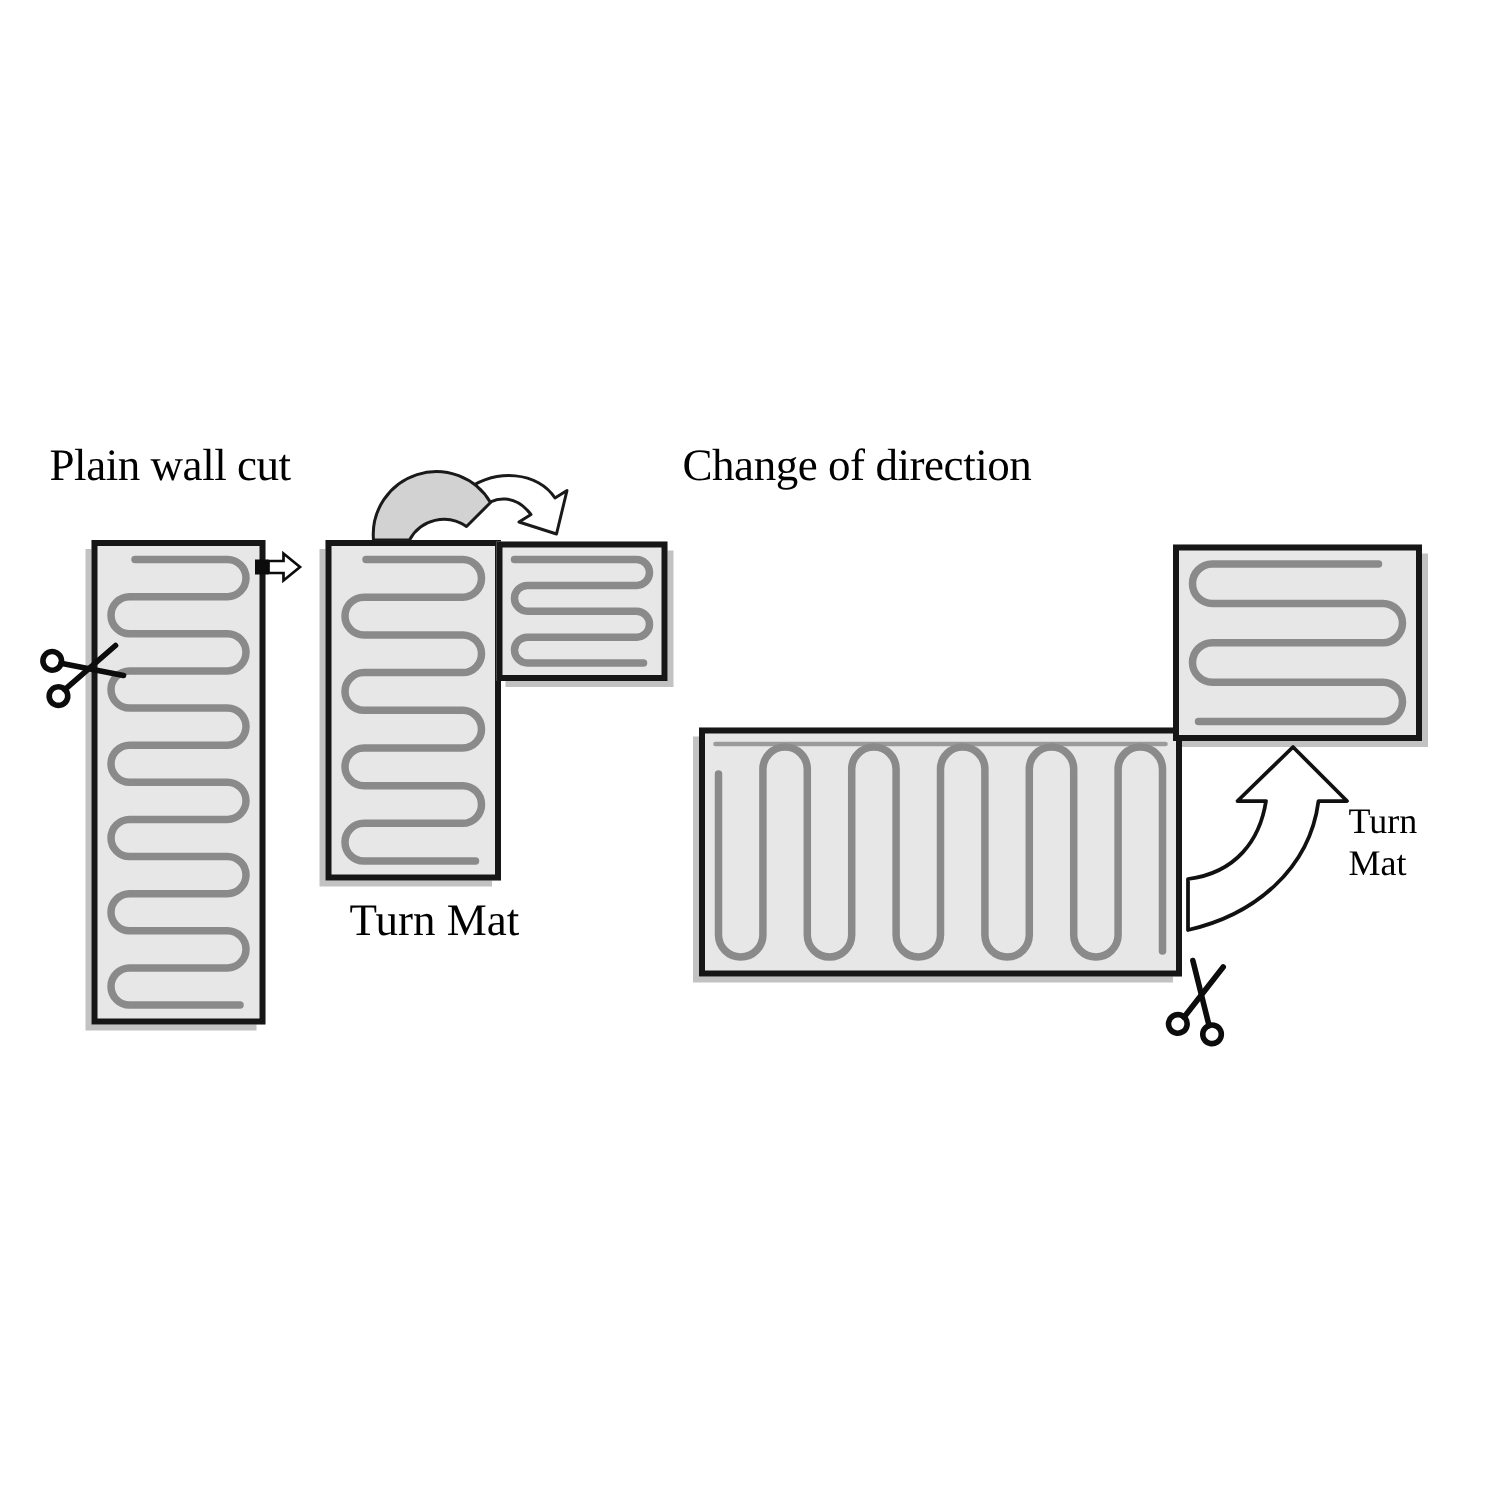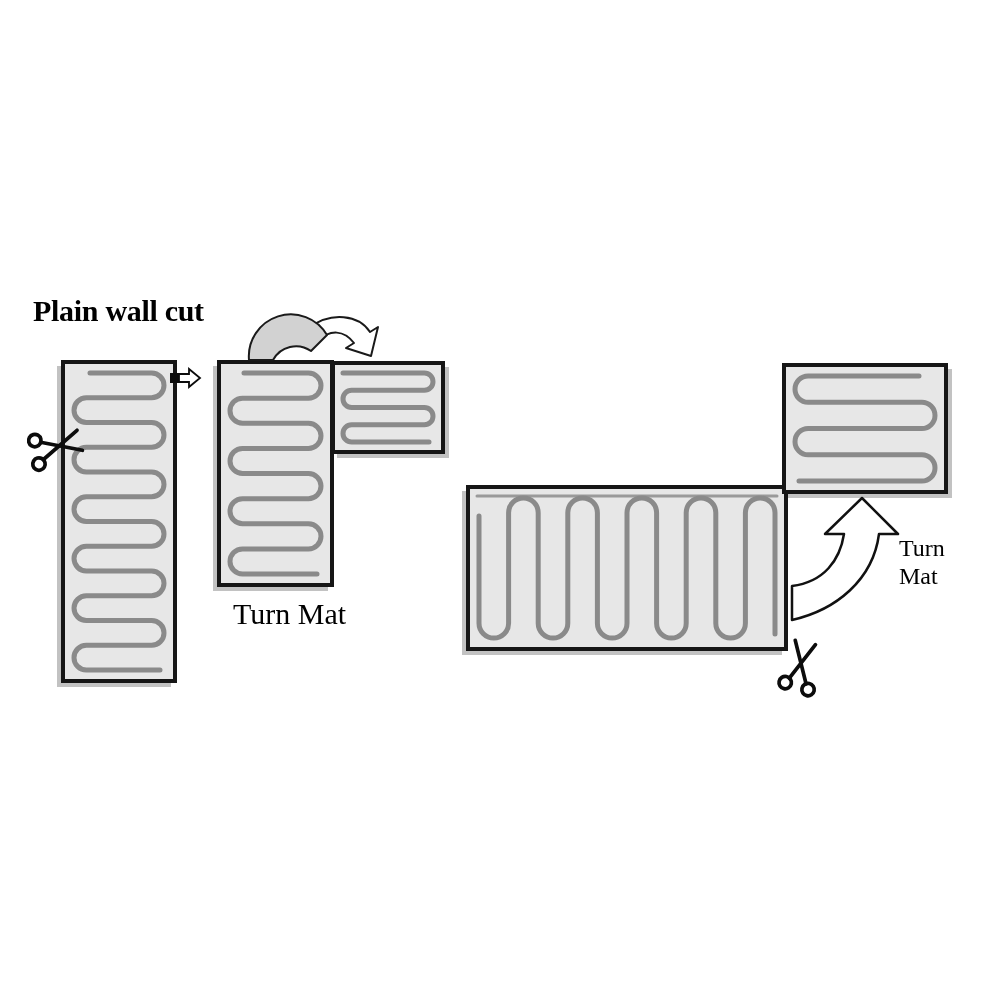--- a/index.html
+++ b/index.html
@@ -4,41 +4,42 @@
 <style>
   :root{
     --background:#ffffff; --mat-fill:#e7e7e7; --mat-border:#161616;
     --cable:#8a8a8a; --mat-shadow:#c2c2c2; --fold-arrow-fill:#d2d2d2; --text:#000000;
   }
   html,body{margin:0;padding:0;background:#fff;}
   .canvas{
     position:relative; width:1000px; height:1000px; background:var(--background);
     font-family:"Liberation Serif","DejaVu Serif",serif; color:var(--text); overflow:hidden;
   }
-  .title{position:absolute; font-weight:bold; font-size:30px; letter-spacing:-0.3px; white-space:nowrap;text-align:center;}
+  .title{position:absolute; font-weight:normal; font-size:30px; letter-spacing:-0.3px; white-space:nowrap;text-align:center;}
   .label{position:absolute; font-size:30px; white-space:nowrap;}
   .label-small{position:absolute; font-size:24px; line-height:28px; width:62px;}
   .mat{
     position:absolute; background:var(--mat-fill);
     border:4px solid var(--mat-border); box-sizing:border-box;
   }
   .shadow-l{box-shadow:-5px 5px 0 -1px var(--mat-shadow);}
   .shadow-r{box-shadow:5px 5px 0 -1px var(--mat-shadow);}
   .mat svg{display:block;}
   .cable{fill:none; stroke:var(--cable); stroke-width:5; stroke-linecap:round; stroke-linejoin:round;}
   .cable-lead{fill:none; stroke:#9a9a9a; stroke-width:3; stroke-linecap:round;}
   .icon{position:absolute;}
   .scissors path,.scissors circle{stroke:#0c0c0c; fill:none; stroke-linecap:round;}
 </style>
 </head>
 <body>
 
 <div class="canvas">
 
   <div class="title" style="left:33px;top:294px;">Plain wall cut</div>
+  <div class="title" style="left:455px;top:294px;">Change of direction</div>
 
   <div class="mat shadow-l" style="left:61px;top:360px;width:116px;height:323px;">
     <svg width="108" height="315">
       <path class="cable" d="M 25 9 L 86.625 9 A 12.375 12.375 0 0 1 86.625 33.75 L 21.375 33.75 A 12.375 12.375 0 0 0 21.375 58.5 L 86.625 58.5 A 12.375 12.375 0 0 1 86.625 83.25 L 21.375 83.25 A 12.375 12.375 0 0 0 21.375 108 L 86.625 108 A 12.375 12.375 0 0 1 86.625 132.75 L 21.375 132.75 A 12.375 12.375 0 0 0 21.375 157.5 L 86.625 157.5 A 12.375 12.375 0 0 1 86.625 182.25 L 21.375 182.25 A 12.375 12.375 0 0 0 21.375 207 L 86.625 207 A 12.375 12.375 0 0 1 86.625 231.75 L 21.375 231.75 A 12.375 12.375 0 0 0 21.375 256.5 L 86.625 256.5 A 12.375 12.375 0 0 1 86.625 281.25 L 21.375 281.25 A 12.375 12.375 0 0 0 21.375 306 L 95 306"></path>
     </svg>
   </div>
 
   <svg class="icon scissors" style="left:24px;top:424px;transform:rotate(-15deg);" width="62" height="48" viewBox="0 0 60 44">
     <circle cx="13" cy="10" r="6" stroke-width="3.6"></circle>
     <circle cx="11" cy="33" r="6" stroke-width="3.6"></circle>

